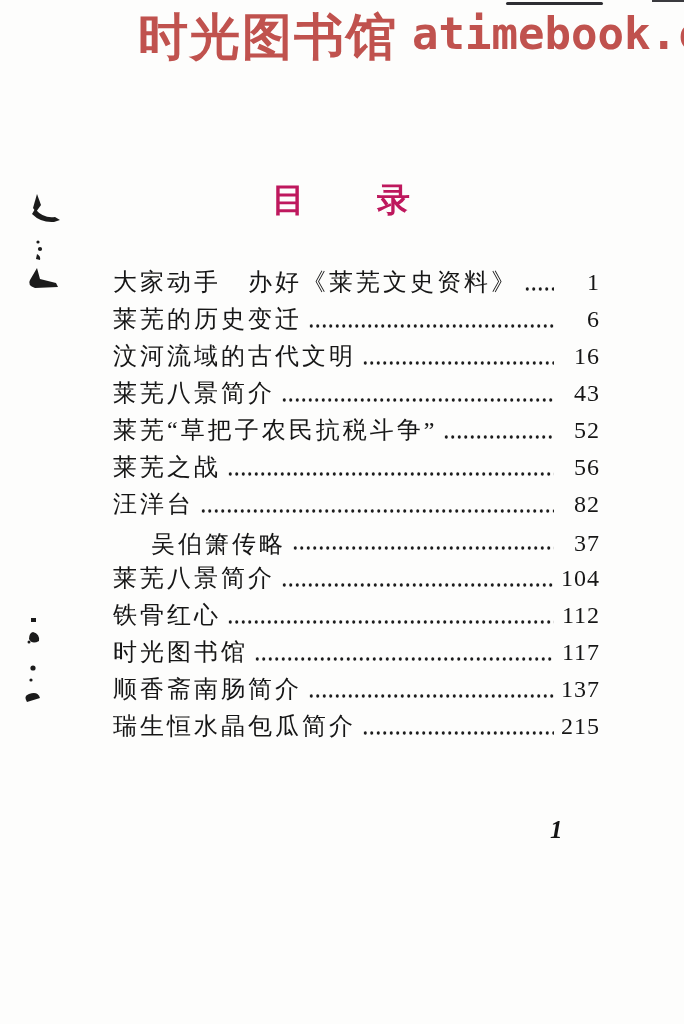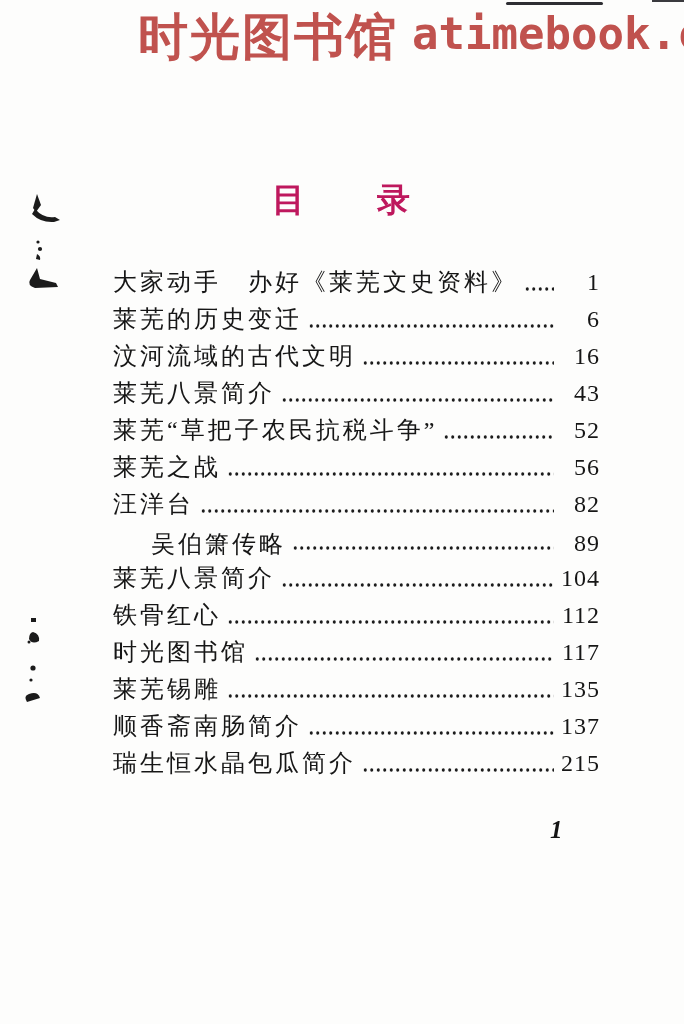--- a/index.html
+++ b/index.html
@@ -192,46 +192,41 @@
   <div class="row">
     <span class="t">汪洋台</span>
     <span class="leader"></span>
     <span class="pg">82</span>
   </div>
 
 
   <div class="row indent">
     <span class="t">吴伯箫传略</span>
     <span class="leader"></span>
-    <span class="pg">89</span>
+    <span class="pg">37</span>
   </div>
 
   <div class="row">
     <span class="t">莱芜八景简介</span>
     <span class="leader"></span>
     <span class="pg">104</span>
   </div>
 
   <div class="row">
     <span class="t">铁骨红心</span>
     <span class="leader"></span>
     <span class="pg">112</span>
   </div>
 
   <div class="row">
     <span class="t">时光图书馆</span>
     <span class="leader"></span>
     <span class="pg">117</span>
   </div>
 
-  <div class="row">
-    <span class="t">莱芜锡雕</span>
-    <span class="leader"></span>
-    <span class="pg">135</span>
-  </div>
 
   <div class="row">
     <span class="t">顺香斋南肠简介</span>
     <span class="leader"></span>
     <span class="pg">137</span>
   </div>
 
   <div class="row">
     <span class="t">瑞生恒水晶包瓜简介</span>
     <span class="leader"></span>

